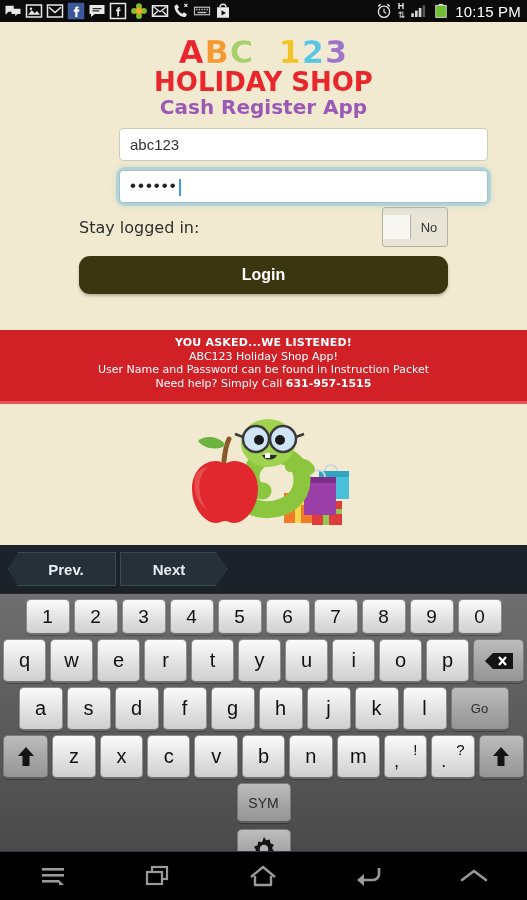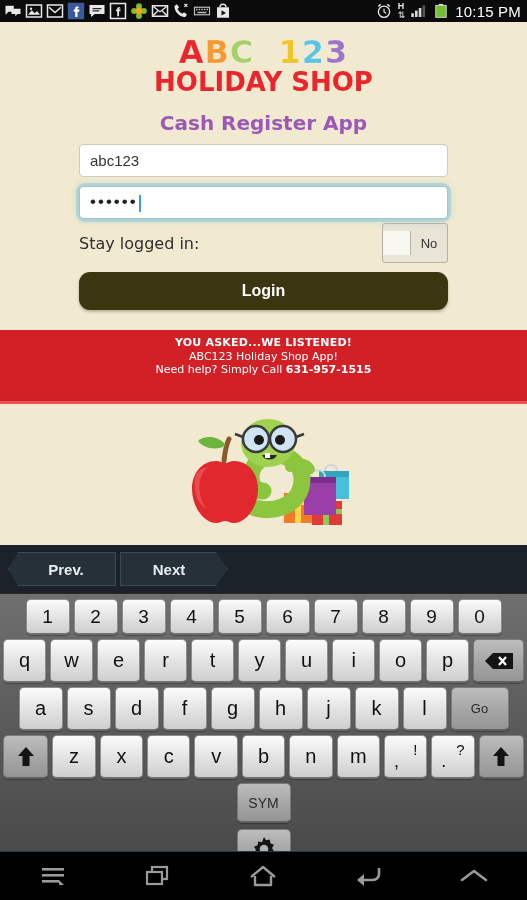--- a/index.html
+++ b/index.html
@@ -22,29 +22,29 @@
   .sb-ico{ width:18px; height:18px; display:block; }
   .sb-clock{ color:#fff; font-size:15px; font-weight:400; letter-spacing:0.2px; font-family:"Liberation Sans",sans-serif; }
 
   
   .app{ position:absolute; top:22px; left:0; width:527px; height:523px; background:#f2ead0; }
 
   .logo{ width:100%; text-align:center; padding-top:14px; }
   .logo-line1{ font-size:32px; font-weight:bold; letter-spacing:1px; font-family:"DejaVu Sans", sans-serif; line-height:1; }
   .logo-line1 span{ text-shadow:0 0 0 #fff; -webkit-text-stroke:0.5px rgba(255,255,255,.4); }
   .logo-line2{ font-size:26px; font-weight:bold; color:#e8262c; font-family:"DejaVu Sans", sans-serif; line-height:1.05; margin-top:1px; letter-spacing:0px;text-align:center; }
-  .logo-line3{ font-size:20px; font-weight:bold; color:#9b59b6; font-family:"DejaVu Sans", sans-serif; line-height:1.1; margin-top:16px; }
+  .logo-line3{ font-size:20px; font-weight:bold; color:#9b59b6; font-family:"DejaVu Sans", sans-serif; line-height:1.1; margin-top:0; }
 
   .form{ padding:10px 79px 0 79px; }
   .field{
     width:369px; height:33px; background:#fff; border:1px solid #cfcabb; border-radius:4px;
     font-size:15px; color:#333; padding:0 10px; font-family:"Liberation Sans",sans-serif;
     display:block; outline:none;
   }
-  .field-wrap{ margin-bottom:9px; position:relative; }
+  .field-wrap{ margin-bottom:9px; position:relative;margin-left:40px; }
   .field-wrap.focused{
     box-shadow:0 0 0 3px rgba(150,200,215,.55), 0 0 6px 3px rgba(150,200,215,.45);
     border-radius:6px; width:369px;
   }
   .field-wrap.focused .field{ border-color:#9fc3cf; }
   .pwd-inner{ display:flex; align-items:center; height:33px; padding:0 10px; }
   .pwd-dots{ letter-spacing:2px; font-size:17px; color:#222; line-height:1; position:relative; top:-2px; }
   .caret{ width:2px; height:17px; background:#3d9ae8; margin-left:1px; }
 
   .stayrow{ display:flex; align-items:center; margin-top:8px; height:30px; }
@@ -257,20 +257,21 @@
           <div class="toggle-text">No</div>
         </div>
       </div>
 
       <button class="login-btn">Login</button>
     </div>
 
     <div class="banner">
       <div class="b-head">YOU ASKED...WE LISTENED!</div>
       <div>ABC123 Holiday Shop App!</div>
+      <div>User Name and Password can be found in Instruction Packet</div>
       <div><span>Need help? Simply Call </span><span class="b-phone">631-957-1515</span></div>
     </div>
 
     <div class="mascot">
       <svg width="200" height="122" viewBox="0 0 200 122">
 
         <g>
           <rect x="120" y="78" width="30" height="30" fill="#f07b28"></rect>
           <rect x="131" y="78" width="6" height="30" fill="#f9d64a"></rect>
           <rect x="120" y="85" width="30" height="5" fill="#f9d64a"></rect>

